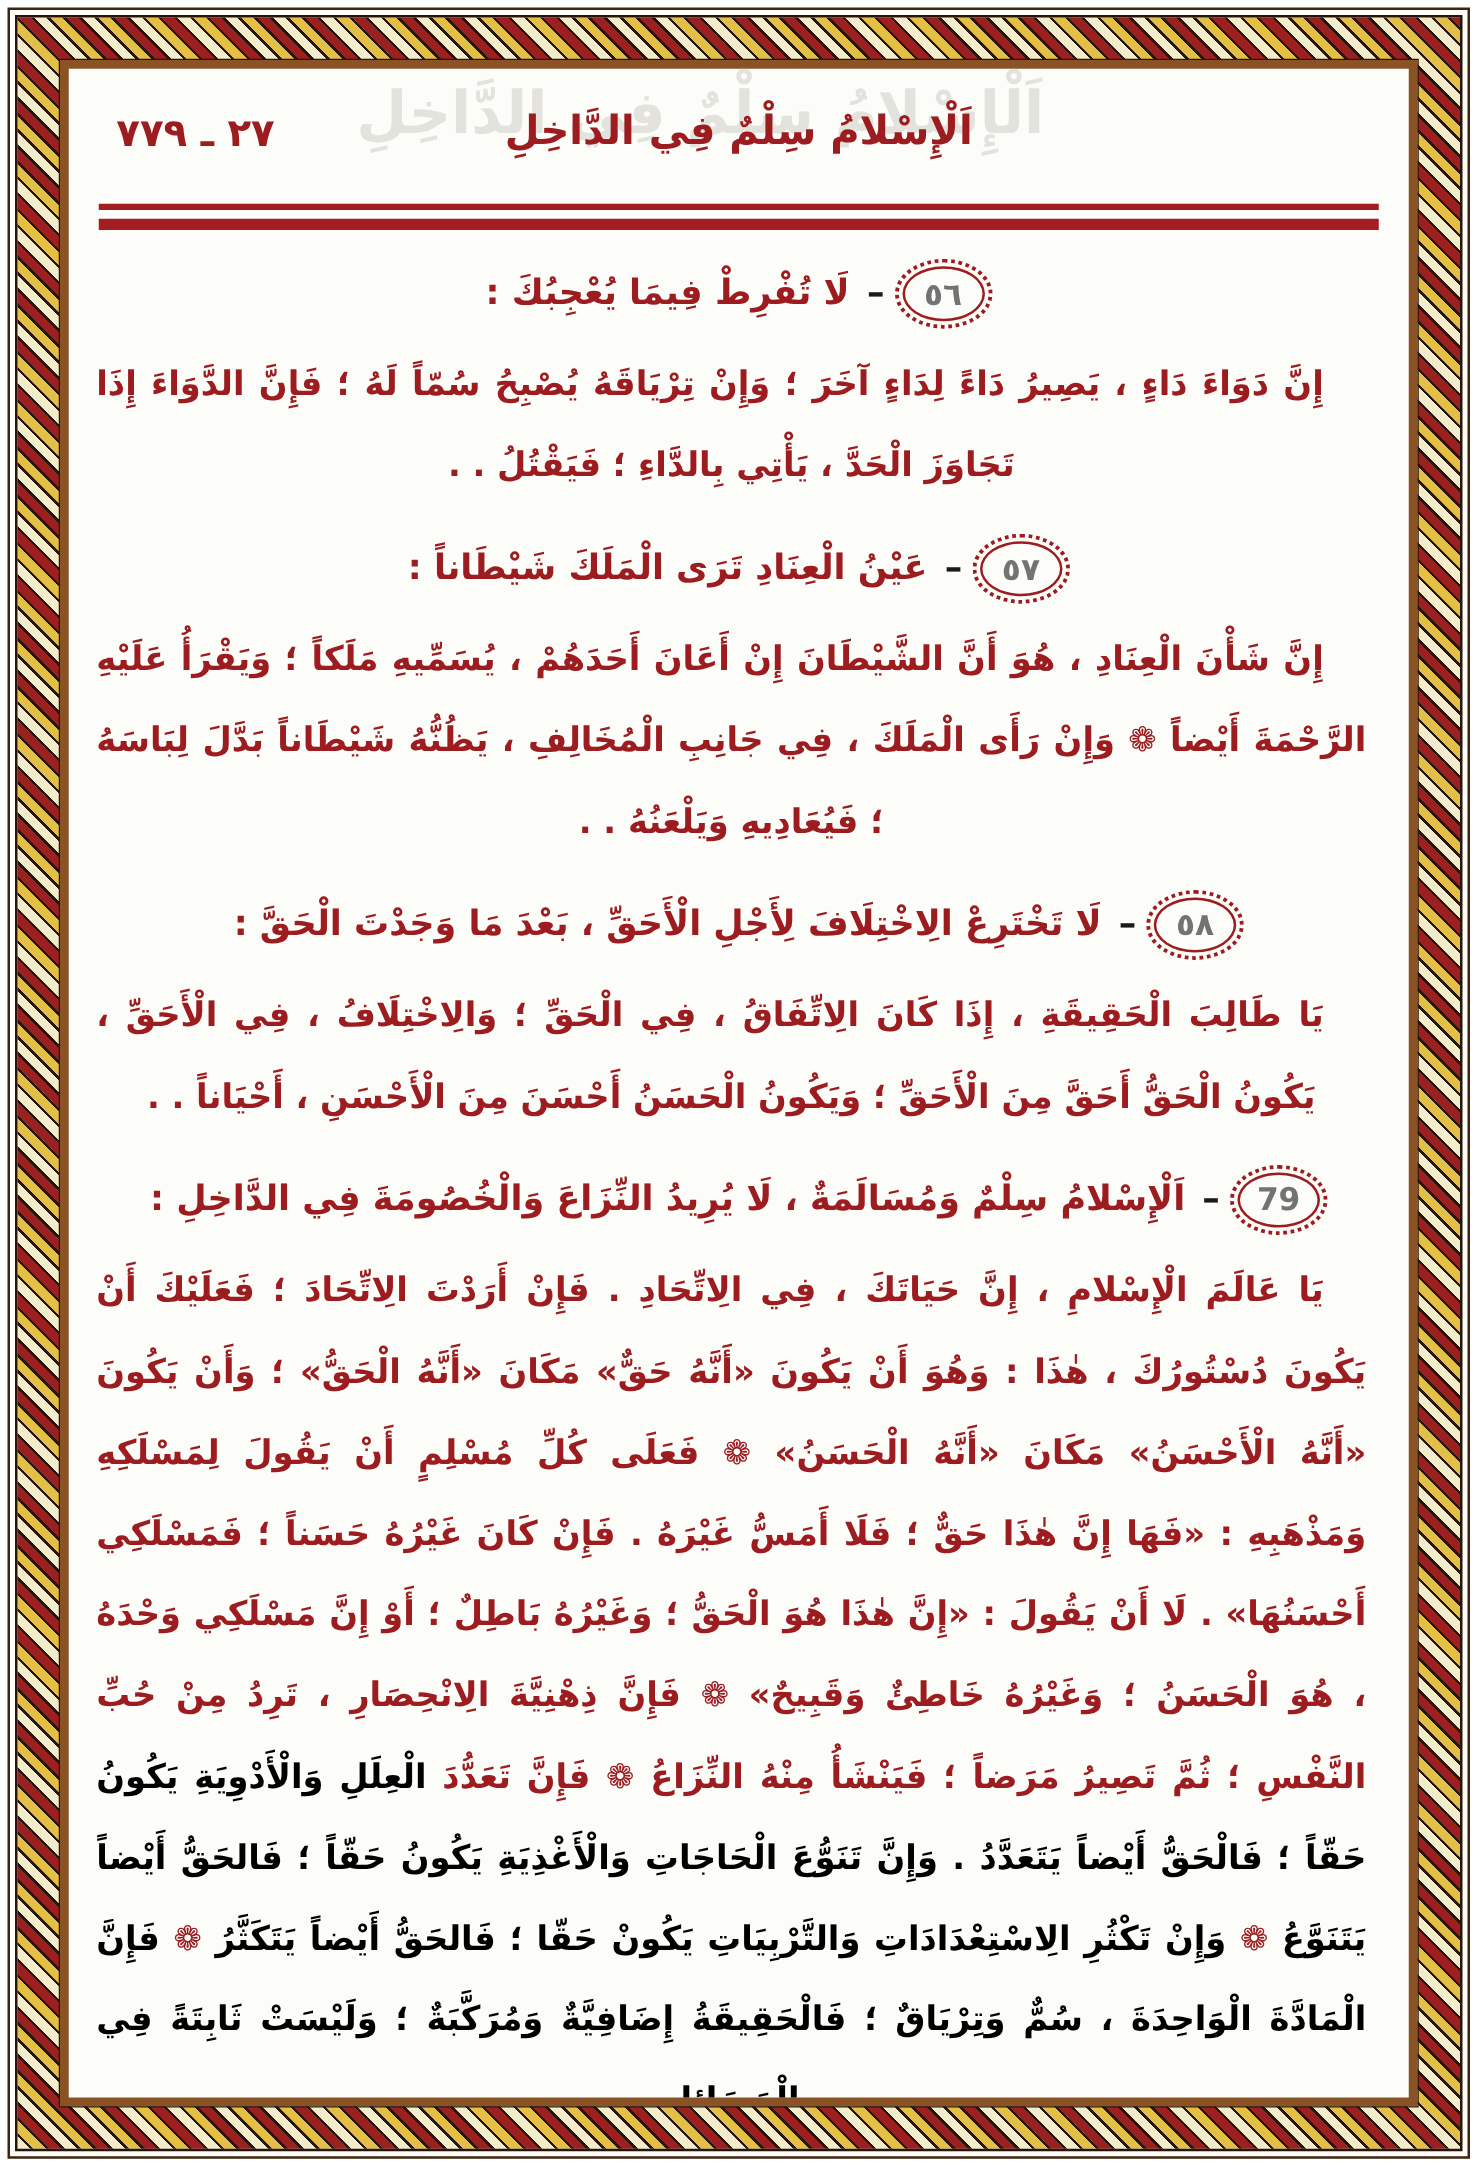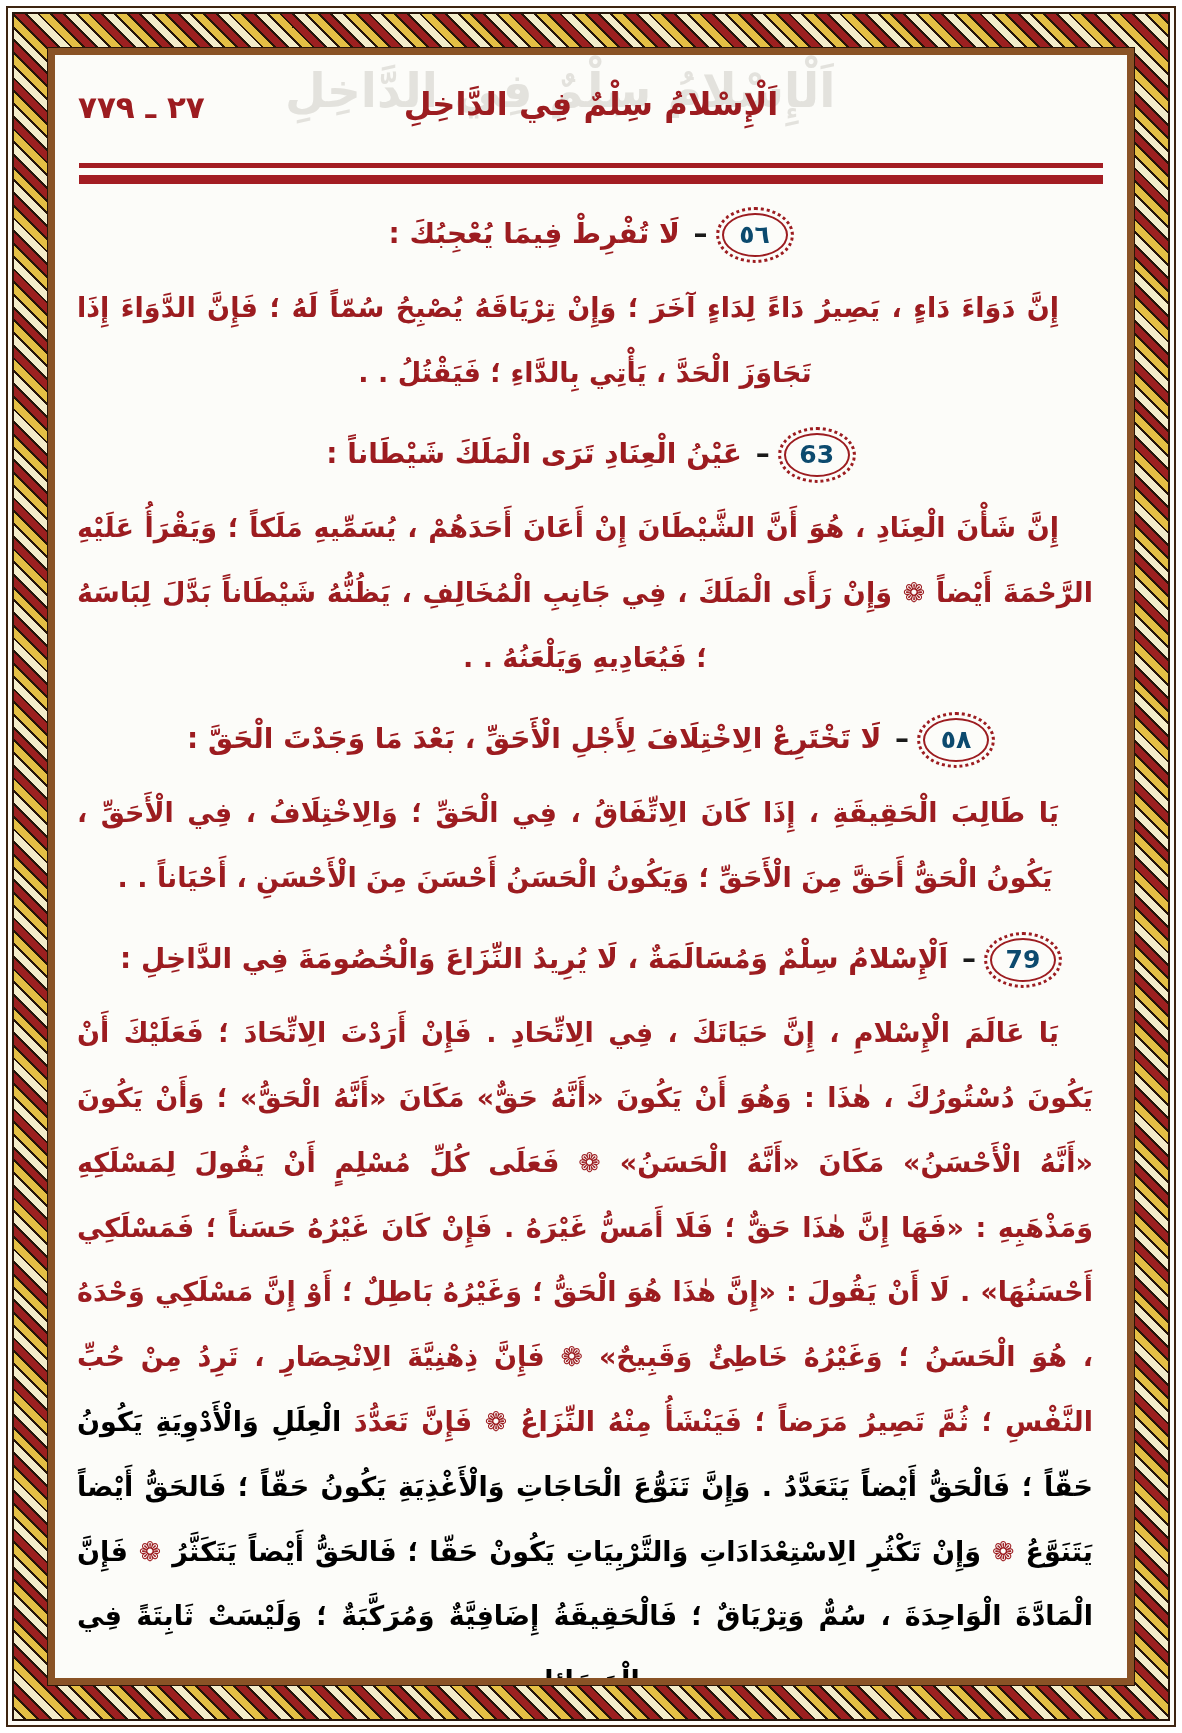--- a/index.html
+++ b/index.html
@@ -38,21 +38,21 @@
     overflow:hidden;
   }
   
   .header{position:relative;height:70px;margin-top:8px;}
   .ghost-title{
     position:absolute; left:47%; top:-16px; transform:translateX(-50%);
     font-size:47px; color:#e3e2dd; white-space:nowrap; z-index:0;
     letter-spacing:1px;
   }
   .page-num{
-    position:absolute; left:1px; top:10px;
+    position:absolute; left:16px; top:10px;
     font-size:31px; color:#9c1c20; z-index:1; direction:rtl;
   }
   .page-title{
     position:absolute; left:0; right:0; top:6px; text-align:center;
     font-size:32px; color:#9c1c20; z-index:1; margin:0;
   }
   .header-divider{
     height:7px; margin:14px 2px 0 2px;
     border-top:5px solid #a31d23;
     border-bottom:9px solid #a31d23;
@@ -64,21 +64,21 @@
   }
   .section-heading{
     text-align:center; font-size:28px; line-height:2.3;
     margin:16px 0 10px 0; color:#9c1c20;
   }
   .medallion{
     display:inline-flex; align-items:center; justify-content:center;
     min-width:66px; height:44px; padding:0 8px;
     border:2px solid #9c1c20; border-radius:50%;
     outline:3px dotted #9c1c20; outline-offset:3px;
-    font-size:25px; color:#0c4a6e; vertical-align:middle;
+    font-size:25px; color:#737373; vertical-align:middle;
     margin:0 6px 0 10px; box-sizing:border-box;
   }
   .heading-dash{color:#1a1a1a; margin:0 4px;}
   .section-body{
     margin:6px 12px 10px 0;
     text-align:justify; text-align-last:center;
     text-indent:34px;
   }
   .seg-red{color:#9c1c20;}
   .seg-black{color:#000000;}
@@ -106,21 +106,21 @@
           <div class="section-heading">
             <span class="medallion">
                 <span>٥٦</span>
               </span><span class="heading-dash">–</span>
             <span>لَا تُفْرِطْ فِيمَا يُعْجِبُكَ :</span>
           </div>
           <p class="section-body">إِنَّ دَوَاءَ دَاءٍ ، يَصِيرُ دَاءً لِدَاءٍ آخَرَ ؛ وَإِنْ تِرْيَاقَهُ يُصْبِحُ سُمّاً لَهُ ؛ فَإِنَّ الدَّوَاءَ إِذَا تَجَاوَزَ الْحَدَّ ، يَأْتِي بِالدَّاءِ ؛ فَيَقْتُلُ . .</p>
 
           <div class="section-heading">
             <span class="medallion">
-                <span>63</span>
+                <span>٥٧</span>
               </span><span class="heading-dash">–</span>
             <span>عَيْنُ الْعِنَادِ تَرَى الْمَلَكَ شَيْطَاناً :</span>
           </div>
           <p class="section-body">إِنَّ شَأْنَ الْعِنَادِ ، هُوَ أَنَّ الشَّيْطَانَ إِنْ أَعَانَ أَحَدَهُمْ ، يُسَمِّيهِ مَلَكاً ؛ وَيَقْرَأُ عَلَيْهِ الرَّحْمَةَ أَيْضاً ❁ وَإِنْ رَأَى الْمَلَكَ ، فِي جَانِبِ الْمُخَالِفِ ، يَظُنُّهُ شَيْطَاناً بَدَّلَ لِبَاسَهُ ؛ فَيُعَادِيهِ وَيَلْعَنُهُ . .</p>
 
           <div class="section-heading">
             <span class="medallion">
                 <span>٥٨</span>
               </span><span class="heading-dash">–</span>
             <span>لَا تَخْتَرِعْ الِاخْتِلَافَ لِأَجْلِ الْأَحَقِّ ، بَعْدَ مَا وَجَدْتَ الْحَقَّ :</span>

